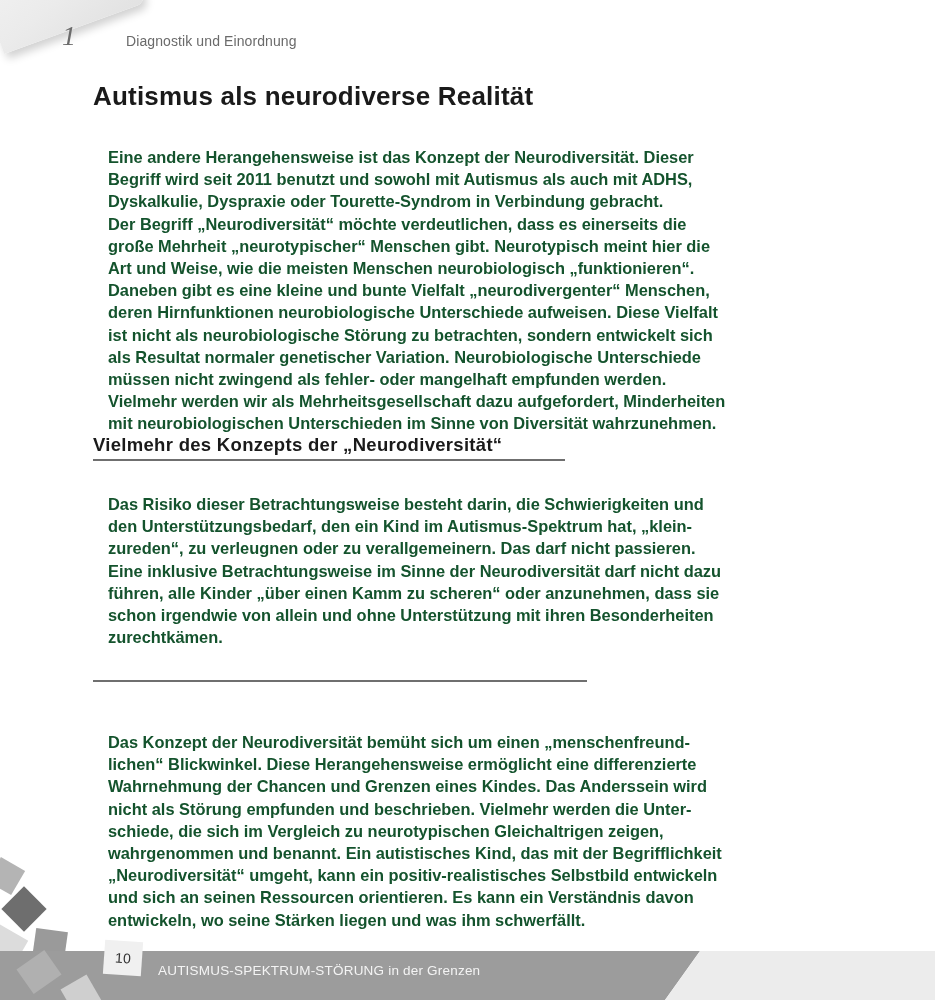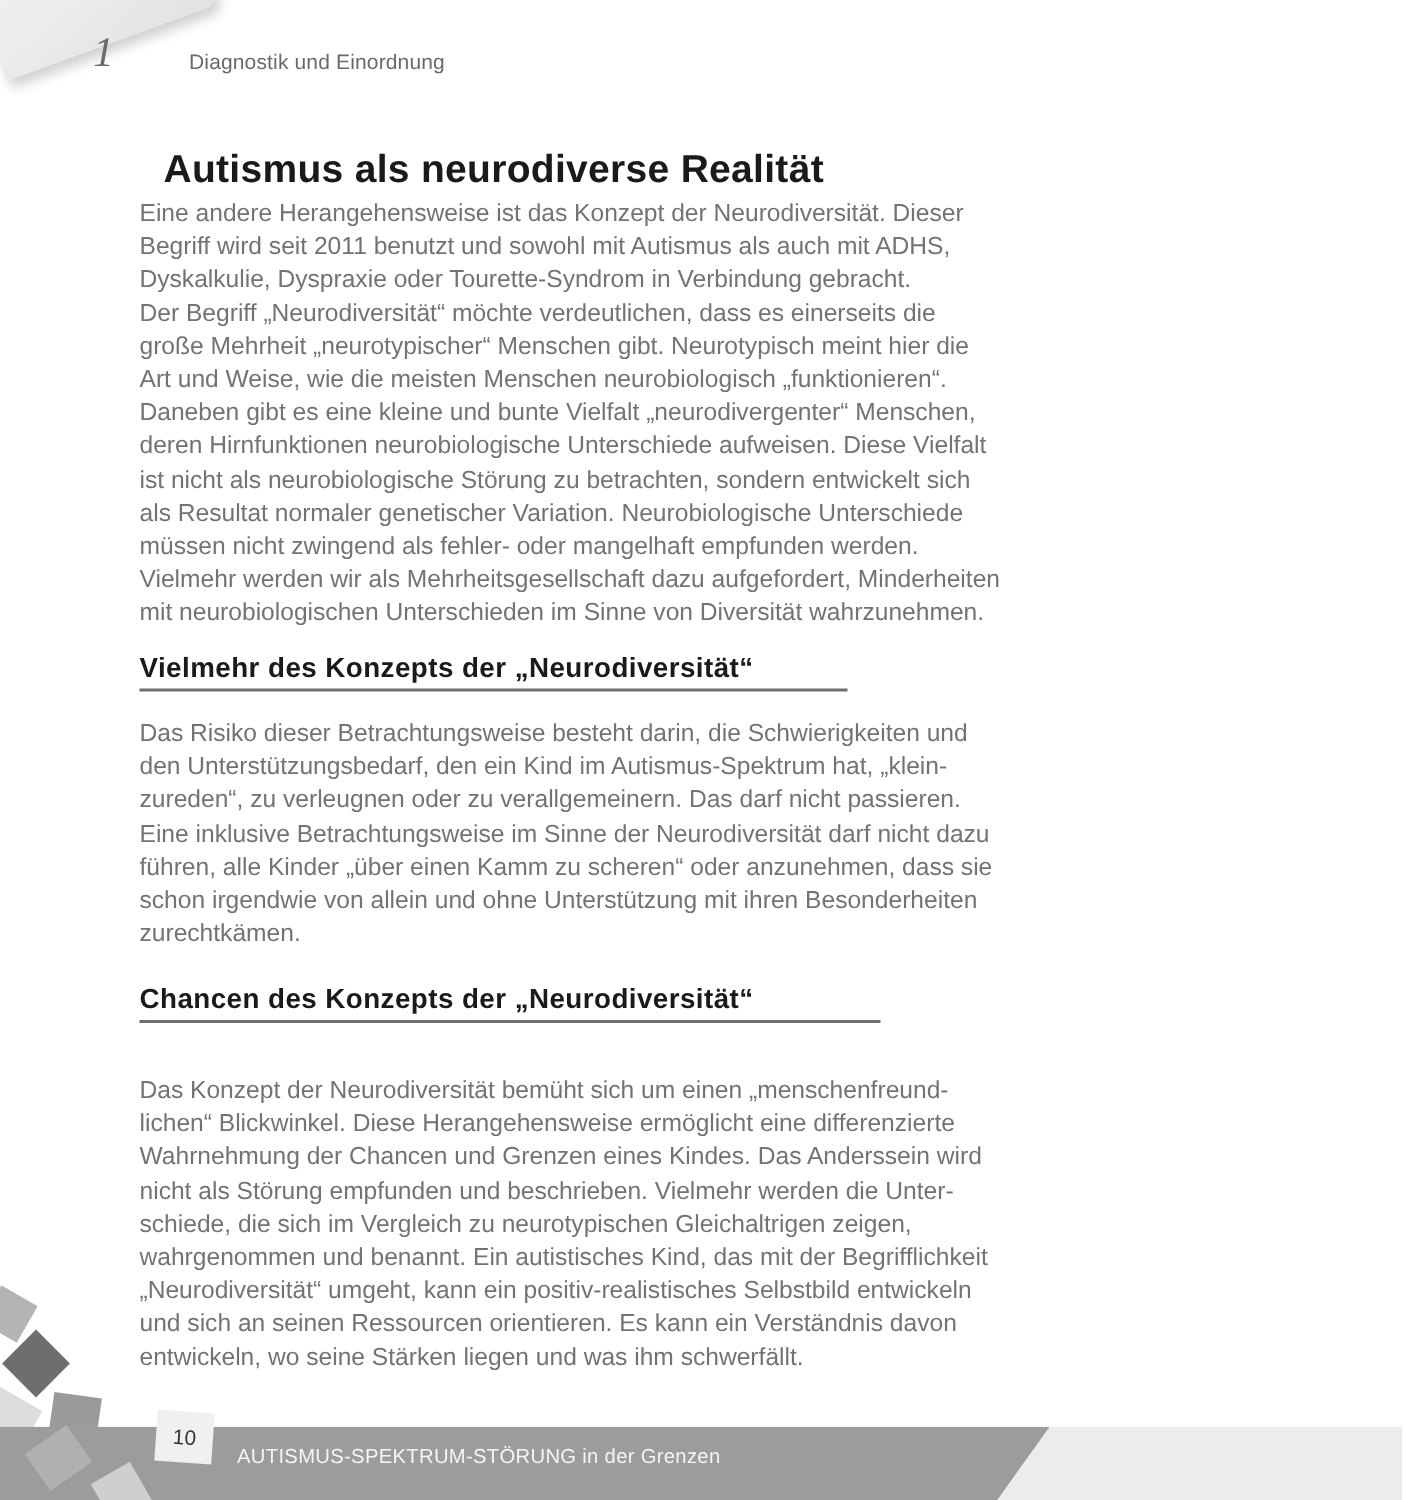--- a/index.html
+++ b/index.html
@@ -19,26 +19,27 @@
     position: absolute; left: 62px; top: 22px;
     font-family: "Liberation Serif", "DejaVu Serif", serif;
     font-style: italic; font-size: 28px; color: #6b6b6b; line-height: 1;
   }
   .running-head {
     position: absolute; left: 126px; top: 33px;
     font-size: 14px; color: #6a6a6a; letter-spacing: 0.1px;
   }
   .content { position: absolute; left: 93px; top: 78px; width: 700px; }
   h1.main-title {
-    margin: 16px; font-size: 26px; font-weight: bold; color: #1a1a1a;
+    margin: 0; font-size: 26px; font-weight: bold; color: #1a1a1a;
     letter-spacing: 0.2px; line-height: 36px;
   }
   .para {
-    margin: 0; font-size: 16.4px; line-height: 22.2px; color: #737373;
+    margin: 15px; font-size: 16.4px; line-height: 22.2px; color: #14532d;
     white-space: pre-line;
+    font-weight: bold;
   }
   .p1 { position: absolute; top: 53px; }
   h2.sub {
     position: absolute; margin: 0; font-size: 18.5px; font-weight: bold;
     color: #1a1a1a; line-height: 26px; letter-spacing: 0.3px;
   }
   .rule { position: absolute; height: 1.5px; background: #6f6f6f; }
   .h2a { top: 354px; }
   .rule-a { left: 0; top: 381px; width: 472px; }
   .p2 { position: absolute; top: 400px; }
@@ -95,21 +96,20 @@
   <h2 class="sub h2a">Vielmehr des Konzepts der „Neurodiversität“</h2>
   <div class="rule rule-a"></div>
   <p class="para p2">Das Risiko dieser Betrachtungsweise besteht darin, die Schwierigkeiten und
 den Unterstützungsbedarf, den ein Kind im Autismus-Spektrum hat, „klein-
 zureden“, zu verleugnen oder zu verallgemeinern. Das darf nicht passieren.
 Eine inklusive Betrachtungsweise im Sinne der Neurodiversität darf nicht dazu
 führen, alle Kinder „über einen Kamm zu scheren“ oder anzunehmen, dass sie
 schon irgendwie von allein und ohne Unterstützung mit ihren Besonderheiten
 zurechtkämen.</p>
 
-  <h2 class="sub h2b">Chancen des Konzepts der „Neurodiversität“</h2>
   <div class="rule rule-b"></div>
   <p class="para p3">Das Konzept der Neurodiversität bemüht sich um einen „menschenfreund-
 lichen“ Blickwinkel. Diese Herangehensweise ermöglicht eine differenzierte
 Wahrnehmung der Chancen und Grenzen eines Kindes. Das Anderssein wird
 nicht als Störung empfunden und beschrieben. Vielmehr werden die Unter-
 schiede, die sich im Vergleich zu neurotypischen Gleichaltrigen zeigen,
 wahrgenommen und benannt. Ein autistisches Kind, das mit der Begrifflichkeit
 „Neurodiversität“ umgeht, kann ein positiv-realistisches Selbstbild entwickeln
 und sich an seinen Ressourcen orientieren. Es kann ein Verständnis davon
 entwickeln, wo seine Stärken liegen und was ihm schwerfällt.</p>

